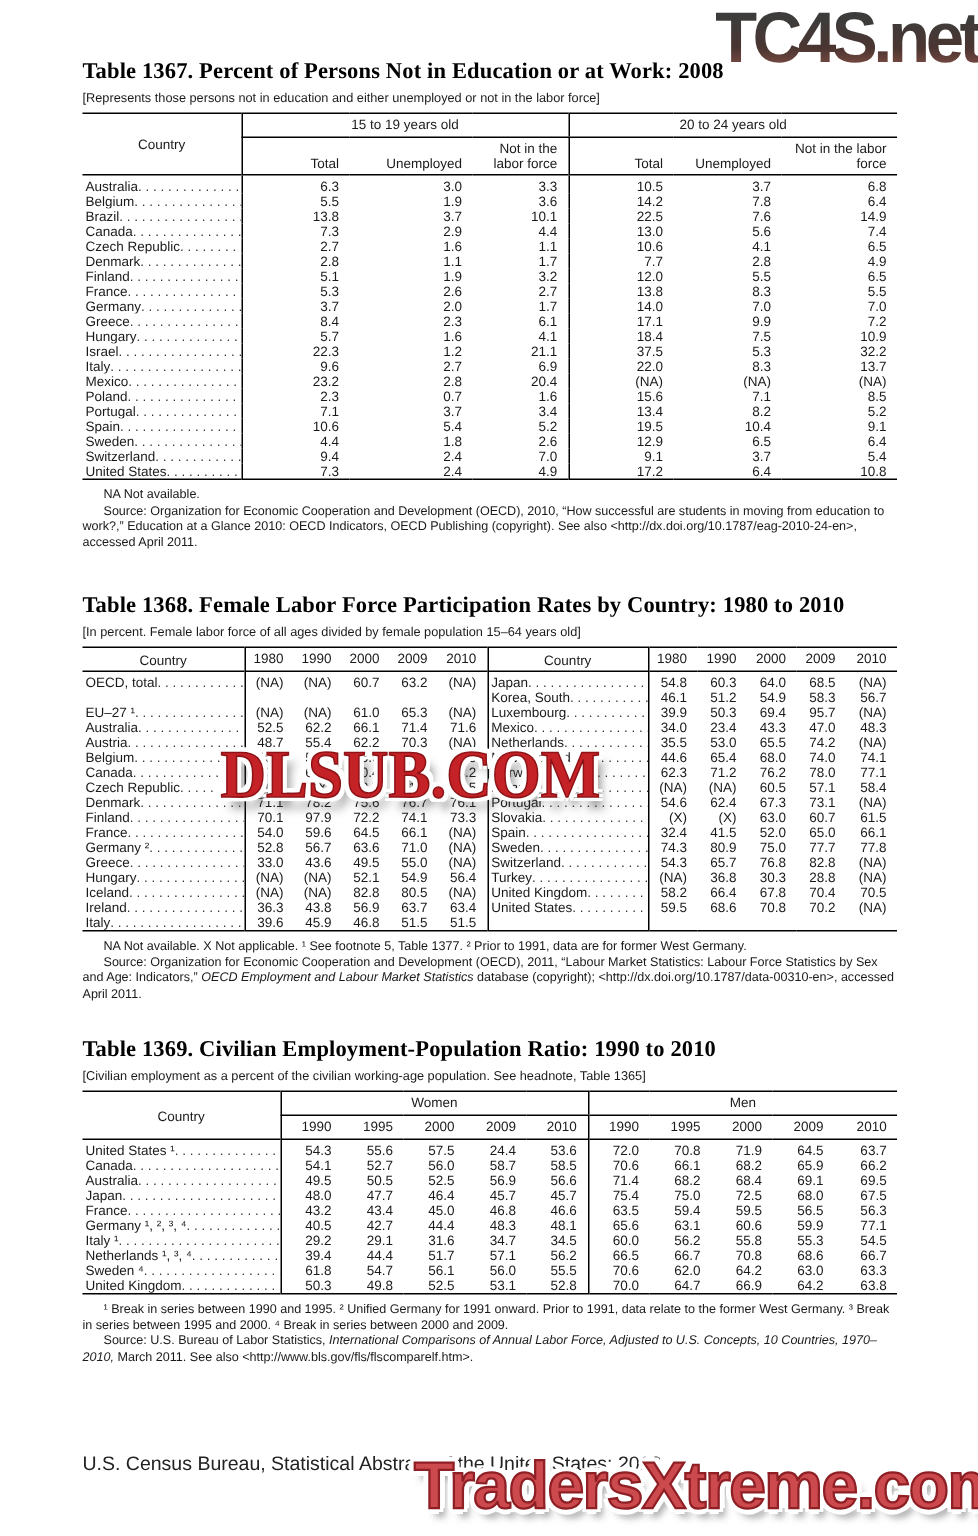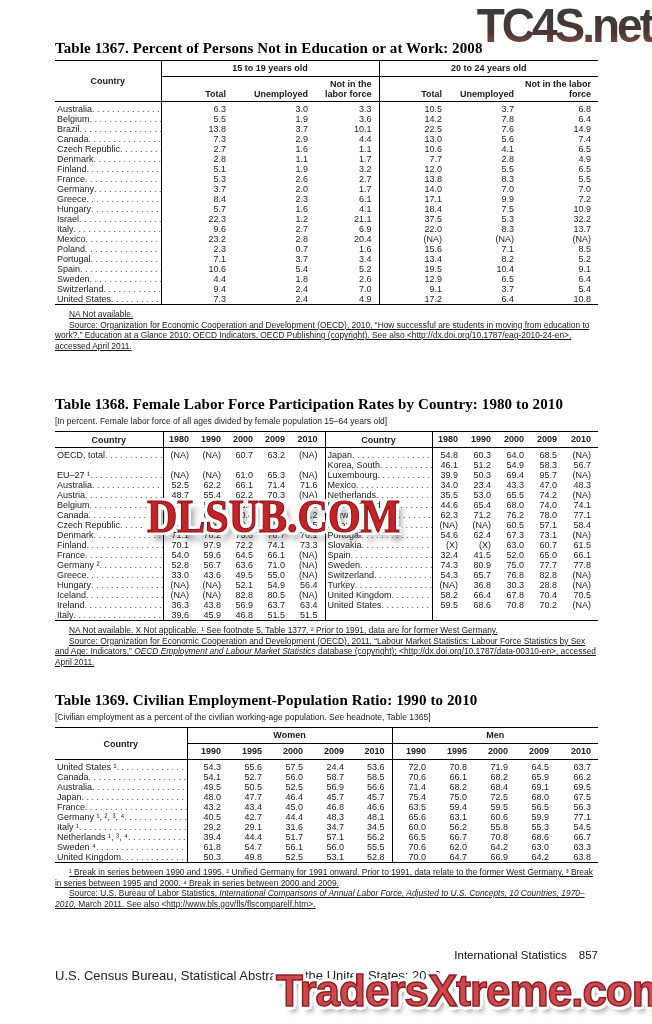--- a/index.html
+++ b/index.html
@@ -5,37 +5,37 @@
   html,body{margin:0;padding:0;background:#fff;}
   .page{position:relative;width:652px;height:1024px;background:#fff;overflow:hidden;
         font-family:"Liberation Sans",sans-serif;color:#1a1a1a;}
   .sect{position:absolute;left:55px;width:543px;}
   .ttitle{font-family:"Liberation Serif",serif;font-size:15px;font-weight:bold;
           margin:0 0 3px 0;letter-spacing:.1px;color:#000;}
   .bracket{font-size:8.5px;margin:0 0 5px 0;color:#1a1a1a;}
   table{border-collapse:collapse;width:100%;font-size:9px;table-layout:fixed;
         border-top:1.5px solid #000;border-bottom:1.5px solid #000;}
   thead{border-bottom:1px solid #000;}
-  th{font-weight:bold;padding:0;}
+  th{font-weight:normal;padding:0;}
   td{padding:0;height:10px;line-height:10px;overflow:hidden;white-space:nowrap;}
   .cth{text-align:center;vertical-align:middle;border-right:1px solid #000;}
   .grp{text-align:center;vertical-align:middle;border-bottom:1px solid #000;
        padding:2px 0;line-height:11px;}
   .sub{text-align:right;vertical-align:bottom;padding:2px 7px 2px 0;line-height:10px;white-space:normal;}
   .yr{text-align:right;padding:2px 7px 2px 0;line-height:11px;}
   .vl{border-left:1px solid #000;}
   .num{text-align:right;padding-right:7px;}
   .cc{border-right:1px solid #000;}
   .ccw{display:flex;overflow:hidden;white-space:nowrap;}
   .nm{padding-left:2px;}
   .ld{flex:1;overflow:hidden;color:#333;}
   .ld::after{content:" . . . . . . . . . . . . . . . . . . . . . . . . . . . . . . . . . . . . . . . . . . . . .";}
   tr.b,.b{font-weight:normal;}
   tbody tr:first-child td{padding-top:2px;}
-  .notes{margin-top:4px;font-size:8.4px;line-height:10.6px;color:#1a1a1a;text-decoration:underline;}
+  .notes{margin-top:4px;font-size:8.4px;line-height:10.6px;color:#1a1a1a;}
   .note{margin:0;text-indent:14px;}
   .it{font-style:italic;}
   .footer-right{position:absolute;left:55px;width:543px;top:949px;text-align:right;
                 font-size:11.5px;color:#111;}
   .pgnum{margin-left:12px;}
   .footer-left{position:absolute;left:55px;top:968px;font-size:13px;color:#222;}
   .wm{position:absolute;white-space:nowrap;z-index:6;pointer-events:none;}
   .wm-tc4s{top:-2px;right:0px;font-size:46px;font-weight:900;letter-spacing:-3px;
            font-family:"Liberation Sans",sans-serif;
            background:linear-gradient(180deg,#3e3c3b 30%,#4a3531 62%,#9a5a4e 100%);
@@ -55,20 +55,21 @@
                         0 -4px 0 #fff,0 4px 0 #fff,-4px 0 0 #fff,4px 0 0 #fff,
                         4px 6px 5px rgba(70,70,70,.5);}
 </style>
 </head>
 <body>
 
 <div class="page">
 
   <div class="sect" style="top:40px;">
     <h1 class="ttitle">Table 1367. Percent of Persons Not in Education or at Work: 2008</h1>
+    <p class="bracket">[Represents those persons not in education and either unemployed or not in the labor force]</p>
     <table>
       <colgroup>
         <col style="width:106px">
           <col style="width:72px">
           <col style="width:82px">
           <col style="width:64px">
         <col style="width:70px">
           <col style="width:72px">
           <col style="width:77px">
       </colgroup>
@@ -1043,22 +1044,19 @@
             <td class="num">63.8</td>
           </tr>
         </tbody>
     </table>
     <div class="notes">
       <p class="note">¹ Break in series between 1990 and 1995. ² Unified Germany for 1991 onward. Prior to 1991, data relate to the former West Germany. ³ Break in series between 1995 and 2000. ⁴ Break in series between 2000 and 2009.</p>
       <p class="note"><span>Source: U.S. Bureau of Labor Statistics, </span><span class="it">International Comparisons of Annual Labor Force, Adjusted to U.S. Concepts, 10 Countries, 1970–2010,</span><span> March 2011. See also &lt;http://www.bls.gov/fls/flscomparelf.htm&gt;.</span></p>
     </div>
   </div>
 
-  <div class="footer-right">
-    <span>International Statistics</span><span class="pgnum">857</span>
-  </div>
   <div class="footer-left">U.S. Census Bureau, Statistical Abstract of the United States: 2012</div>
 
   <div class="wm wm-tc4s">TC4S.net</div>
   <div class="wm wm-dlsub">DLSUB.COM</div>
   <div class="wm wm-traders">TradersXtreme.com</div>
 
 </div>
 
 </body></html>

